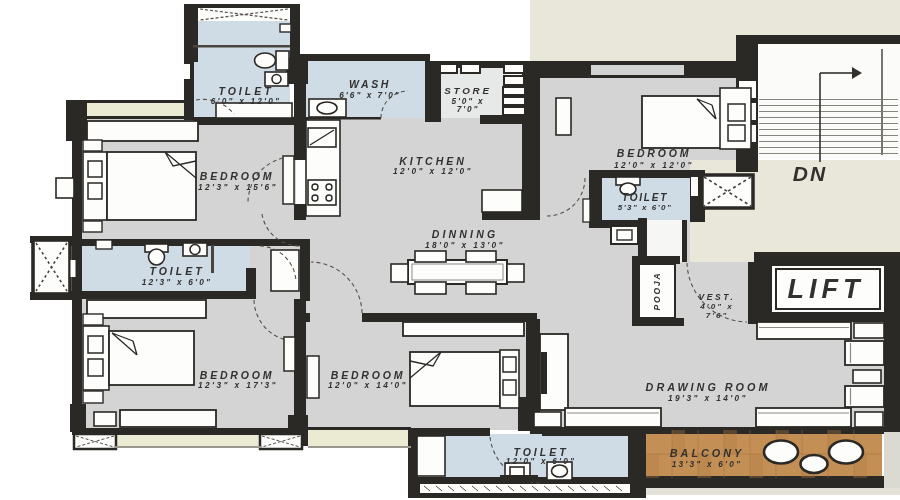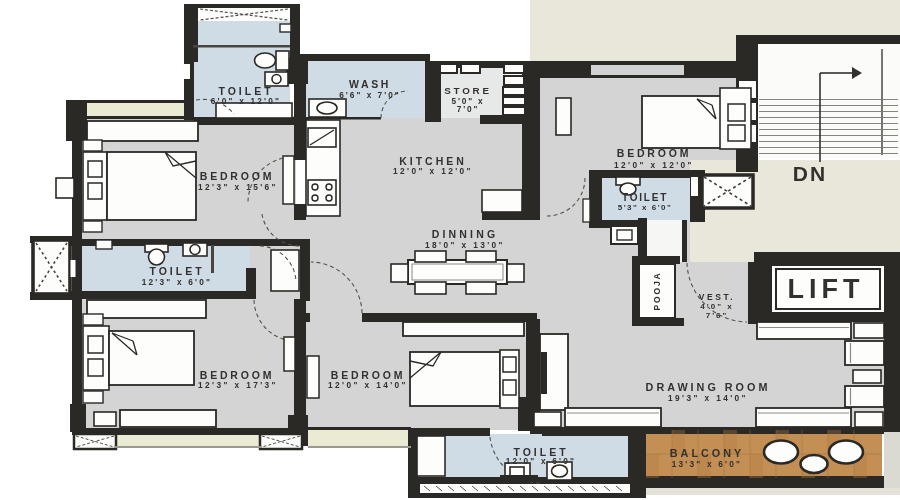--- a/index.html
+++ b/index.html
@@ -1,16 +1,16 @@
 <!DOCTYPE html>
 <html><head>
 <meta charset="utf-8">
 <style>
   html,body{margin:0;padding:0;}
-  #page{width:900px;height:500px;background:#fff;position:relative;overflow:hidden;}
+  #page{width:900px;height:500px;background:#fff;position:relative;overflow:hidden;font-style:italic;}
   svg{display:block}
   text{font-family:"Liberation Sans",sans-serif;font-weight:bold;fill:#333130;}
 </style>
 </head>
 <body>
 <div id="page">
 <svg width="900" height="500" viewBox="0 0 900 500">
 
 <rect x="0" y="0" width="900" height="500" fill="#ffffff"></rect>
 

